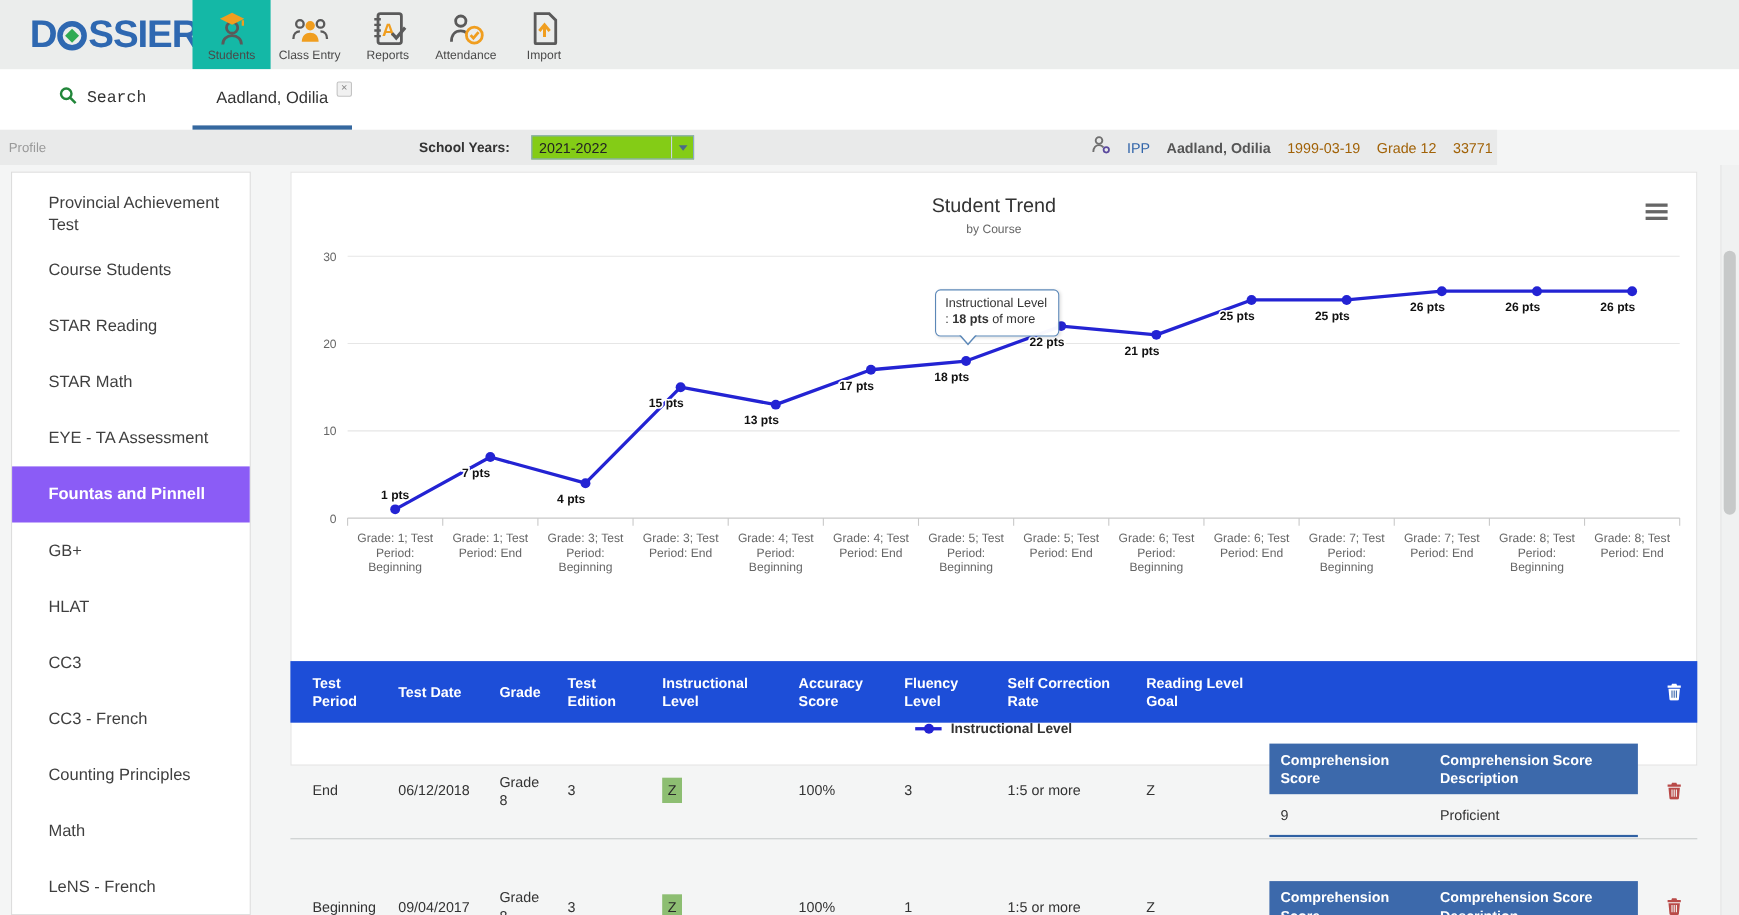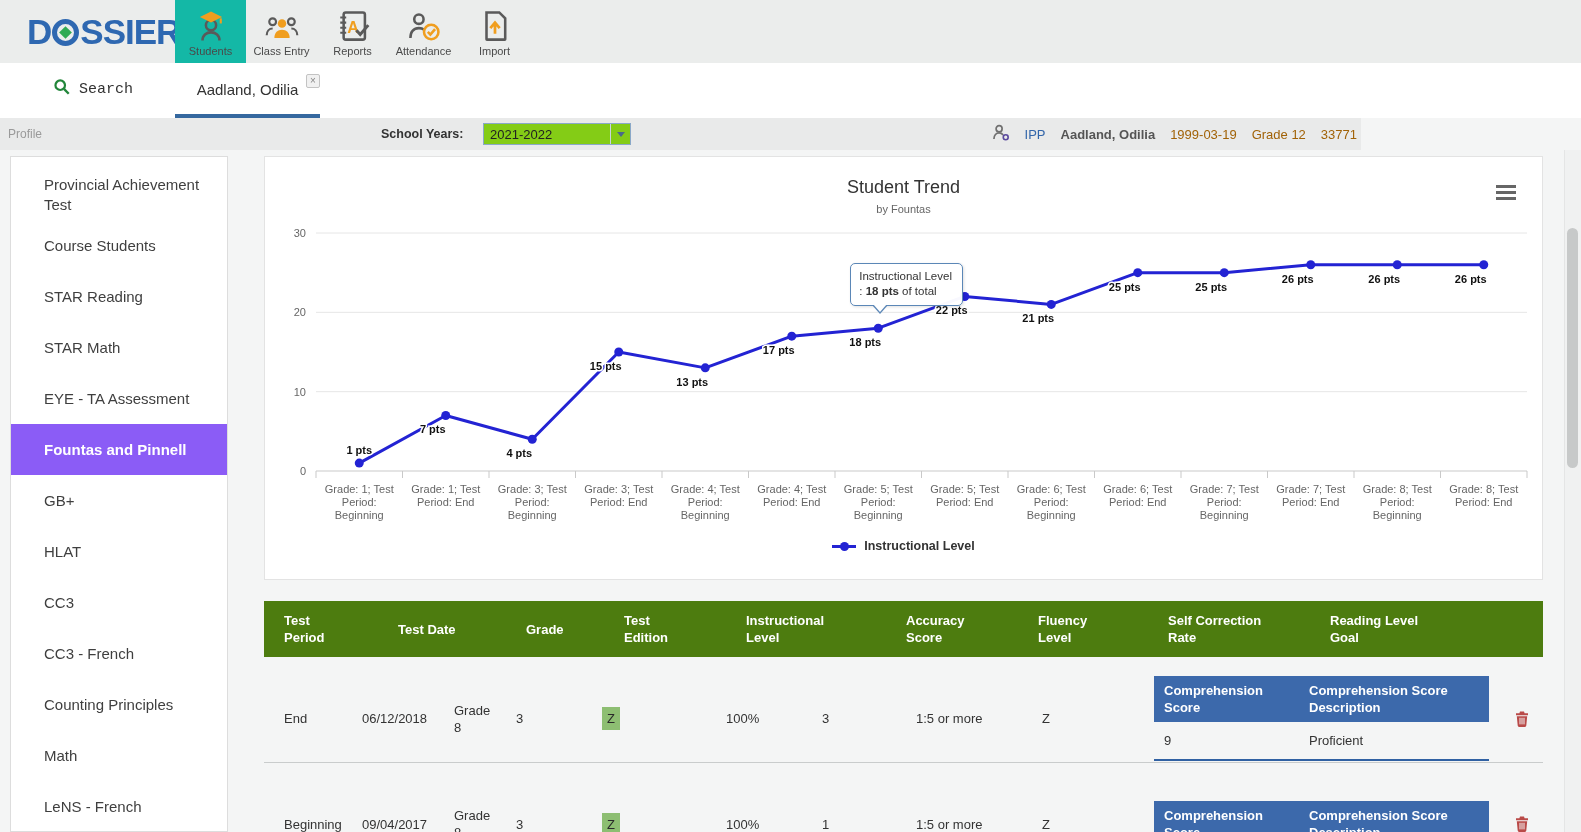--- a/index.html
+++ b/index.html
@@ -38,39 +38,39 @@
   .pb-right .meta { color:#a16207; font-size:13px; }
   .pb-right .name { color:#555; font-size:13px; font-weight:bold; }
 
   
   .sidebar { position:absolute; left:10px; top:156px; width:218px; height:676px; background:#fff; border:1px solid #ddd; }
   .sidebar ul { list-style:none; padding:12px 0 0 0; }
   .sidebar li { display:flex; align-items:center; min-height:51px; padding:4px 10px 4px 33px; font-size:15px; color:#3f3f3f; line-height:20px; cursor:pointer; }
   .sidebar li.active { background:#8b5cf6; color:#fff; font-weight:bold; }
 
   
-  .chart-card { position:absolute; left:264px; top:156px; width:1279px; height:424px; background:#fff; border:1px solid #e3e3e3;padding-left:44px; }
+  .chart-card { position:absolute; left:264px; top:156px; width:1279px; height:540px; background:#fff; border:1px solid #e3e3e3;padding-left:44px; }
   .chart-title { position:absolute; top:20px; left:0; right:0; text-align:center; font-size:18px; color:#333; }
   .chart-subtitle { position:absolute; top:46px; left:0; right:0; text-align:center; font-size:11px; color:#666; }
   .chart-menu { position:absolute; right:26px; top:28px; width:20px; cursor:pointer; }
   .chart-menu span { display:block; height:3px; background:#666; margin-bottom:3px; }
   svg.chart-plot { position:absolute; left:0; top:0; }
   svg.chart-plot text { font-family:"Liberation Sans","DejaVu Sans",sans-serif; }
   .chart-tooltip { position:absolute; z-index:5; background:rgba(255,255,255,0.97); border:1px solid #5b87b7; border-radius:5px; padding:5px 10px 6px 8px; font-size:11.5px; color:#333; line-height:15px; white-space:nowrap; box-shadow:1px 1px 3px rgba(0,0,0,0.12); }
   .chart-tooltip::before { content:''; position:absolute; bottom:-9px; left:21px; border-left:8px solid transparent; border-right:8px solid transparent; border-top:9px solid #5b87b7; }
   .chart-tooltip::after { content:''; position:absolute; bottom:-7px; left:22px; border-left:7px solid transparent; border-right:7px solid transparent; border-top:8px solid #fff; }
   .chart-legend { position:absolute; bottom:26px; left:0; right:0; display:flex; align-items:center; justify-content:center; gap:8px; }
   .legend-marker { position:relative; width:24px; height:3px; }
   .legend-marker b { position:absolute; left:8px; top:-3px; width:9px; height:9px; border-radius:50%; }
   .legend-label { font-size:12.5px; font-weight:bold; color:#333; }
 
   
   .results { position:absolute; left:264px; top:601px; width:1279px; }
   .t-head, .t-row { display:grid; grid-template-columns:78px 92px 62px 86px 124px 96px 94px 126px 124px 355px 42px; }
-  .t-head { background:#4d7c0f; min-height:56px;gap:36px; }
+  .t-head { background:#1d4ed8; min-height:56px; }
   .t-head .th { color:#fff; font-weight:bold; font-size:13px; line-height:17px; padding:10px 4px 10px 20px; display:flex; align-items:center; }
   .t-head .th-trash { justify-content:center; padding:10px 0; cursor:pointer; }
   .t-row { min-height:105px; align-items:center; position:relative; }
   .t-row + .t-row { border-top:1px solid #c9cccc; }
   .t-row .td { font-size:13px; color:#333; padding-left:20px; line-height:17px;margin-top:18px; }
   .lvl-badge { display:inline-block; background:#8dbe72; color:#2a2a2a; padding:3px 5px; font-size:13px; }
   .comp-cell { padding-left:8px !important; align-self:center; }
   .comp-table { width:335px; }
   .comp-head { display:grid; grid-template-columns:145px 190px; background:#3c69ab; }
   .comp-head div { color:#fff; font-weight:bold; font-size:13px; line-height:17px; padding:6px 10px; }
@@ -205,21 +205,21 @@
         <li>CC3</li>
         <li>CC3 - French</li>
         <li>Counting Principles</li>
         <li>Math</li>
         <li>LeNS - French</li>
       </ul>
   </div>
 
   <div class="chart-card">
     <div class="chart-title">Student Trend</div>
-    <div class="chart-subtitle">by Fountas</div>
+    <div class="chart-subtitle">by Course</div>
     <div class="chart-menu">
         <span></span>
         <span></span>
         <span></span>
       </div>
     <svg class="chart-plot" width="1277" height="422" id="chart-svg">
         <line x1="51" x2="1262" y1="314" y2="314" stroke="#c9c9c9" stroke-width="1"></line>
         <text x="41" y="318" text-anchor="end" fill="#666" font-size="11">0</text>
         <line x1="51" x2="1262" y1="234.66666666666669" y2="234.66666666666669" stroke="#e6e6e6" stroke-width="1"></line>
         <text x="41" y="238.66666666666669" text-anchor="end" fill="#666" font-size="11">10</text>
@@ -281,21 +281,21 @@
         <text x="699.75" y="336" text-anchor="middle" font-size="11" fill="#666"><tspan x="699.75" dy="0">Grade: 5; Test</tspan><tspan x="699.75" dy="13">Period: End</tspan></text>
         <text x="786.25" y="336" text-anchor="middle" font-size="11" fill="#666"><tspan x="786.25" dy="0">Grade: 6; Test</tspan><tspan x="786.25" dy="13">Period:</tspan><tspan x="786.25" dy="13">Beginning</tspan></text>
         <text x="872.75" y="336" text-anchor="middle" font-size="11" fill="#666"><tspan x="872.75" dy="0">Grade: 6; Test</tspan><tspan x="872.75" dy="13">Period: End</tspan></text>
         <text x="959.25" y="336" text-anchor="middle" font-size="11" fill="#666"><tspan x="959.25" dy="0">Grade: 7; Test</tspan><tspan x="959.25" dy="13">Period:</tspan><tspan x="959.25" dy="13">Beginning</tspan></text>
         <text x="1045.75" y="336" text-anchor="middle" font-size="11" fill="#666"><tspan x="1045.75" dy="0">Grade: 7; Test</tspan><tspan x="1045.75" dy="13">Period: End</tspan></text>
         <text x="1132.25" y="336" text-anchor="middle" font-size="11" fill="#666"><tspan x="1132.25" dy="0">Grade: 8; Test</tspan><tspan x="1132.25" dy="13">Period:</tspan><tspan x="1132.25" dy="13">Beginning</tspan></text>
         <text x="1218.75" y="336" text-anchor="middle" font-size="11" fill="#666"><tspan x="1218.75" dy="0">Grade: 8; Test</tspan><tspan x="1218.75" dy="13">Period: End</tspan></text>
       </svg>
     <div class="chart-tooltip" id="chart-tooltip" style="left: 585.25px; top: 106.2px;">
       <div>Instructional Level</div>
-      <div><span>: </span><b>18 pts</b><span> of total</span></div>
+      <div><span>: </span><b>18 pts</b><span> of more</span></div>
     </div>
     <div class="chart-legend">
       <span class="legend-marker" id="legend-marker" style="background: rgb(35, 35, 211);">
           <b id="legend-dot" style="background: rgb(35, 35, 211);"></b>
         </span>
       <span class="legend-label">Instructional Level</span>
     </div>
   </div>
 
   <div class="results">

